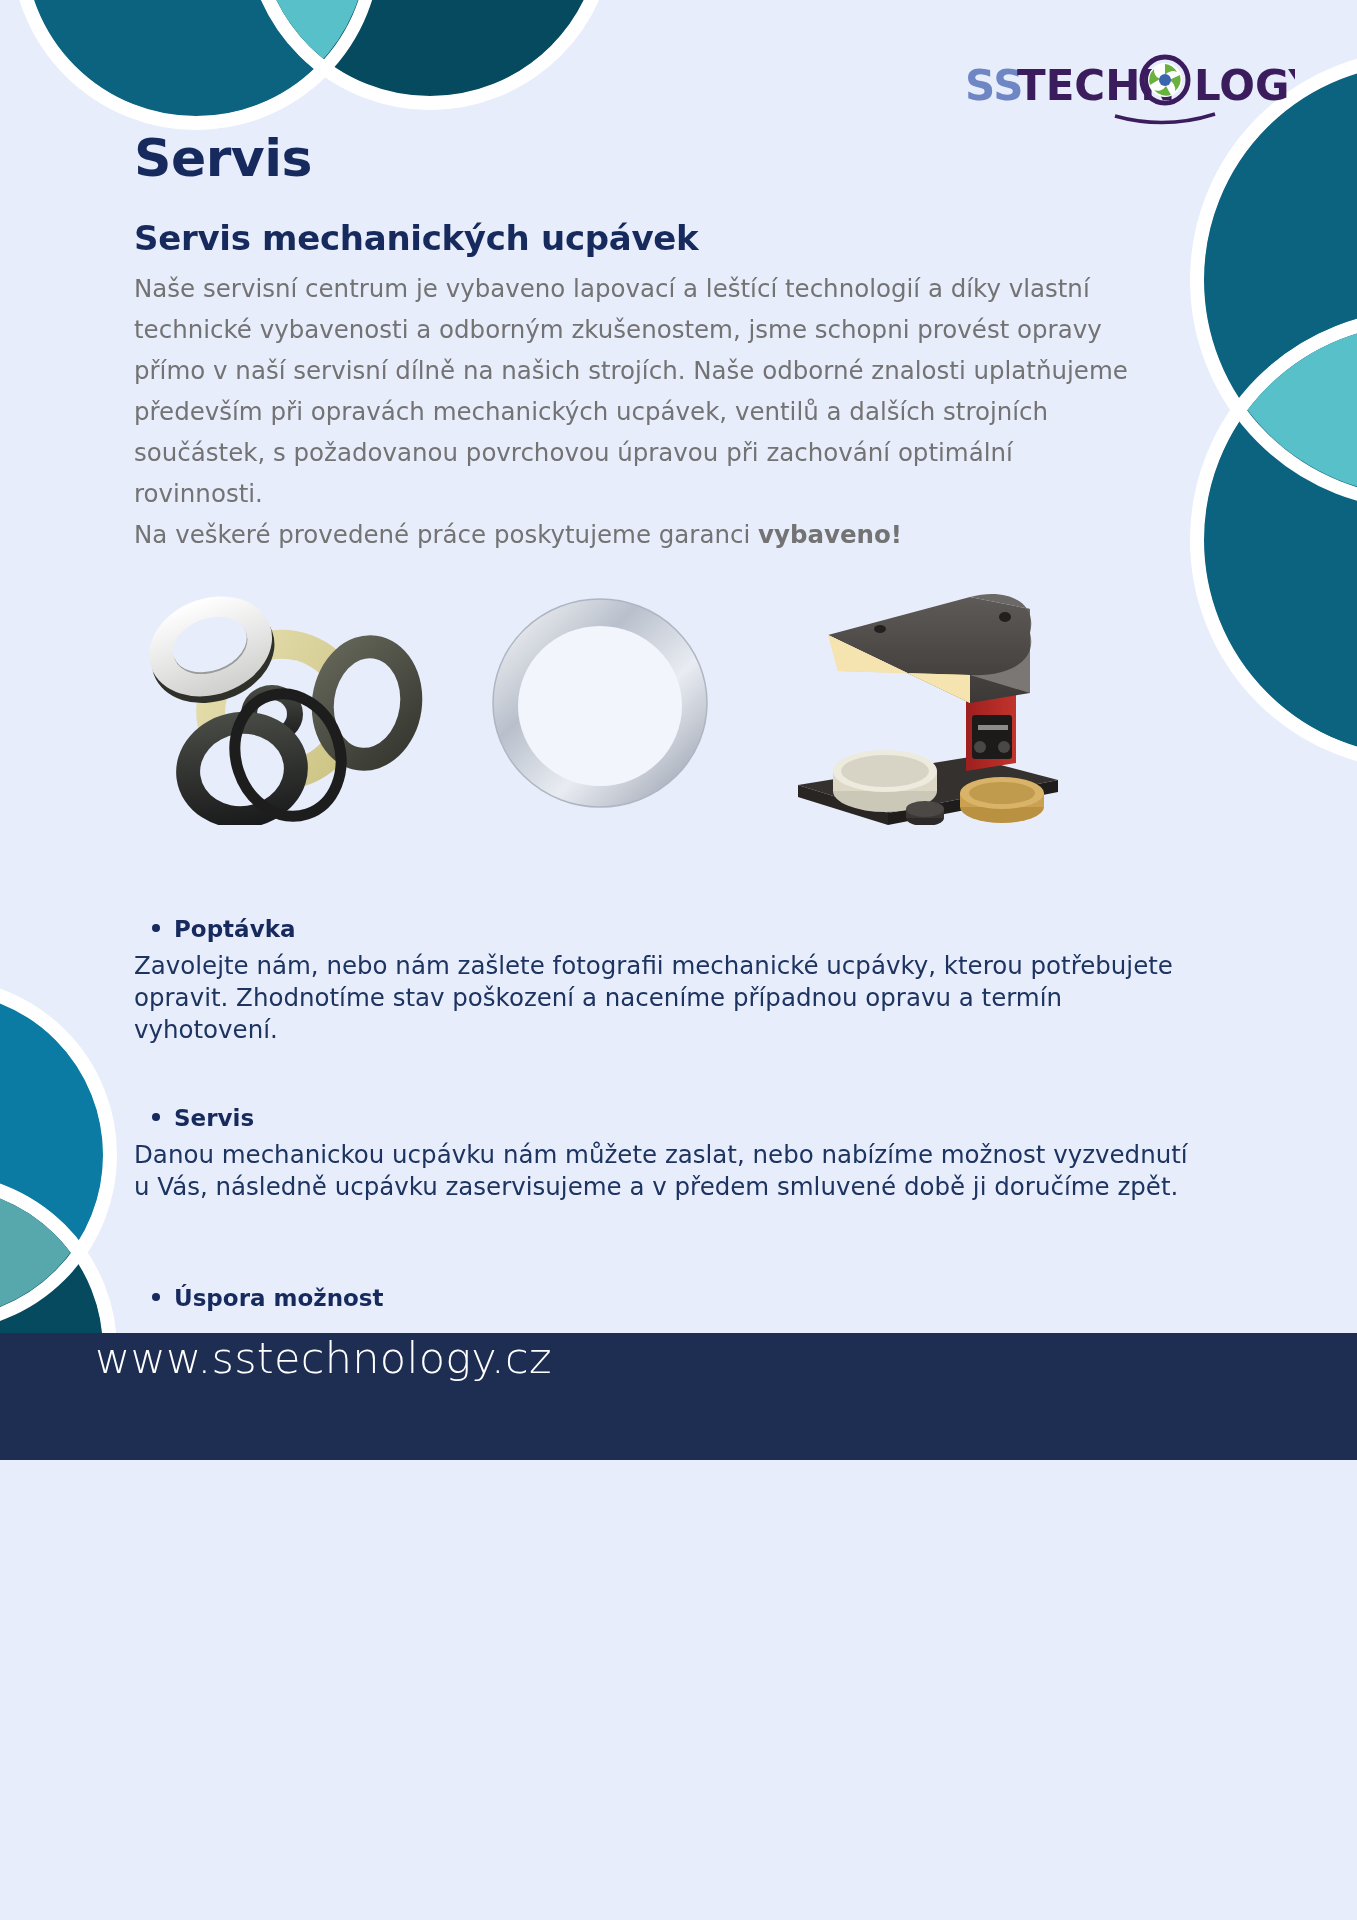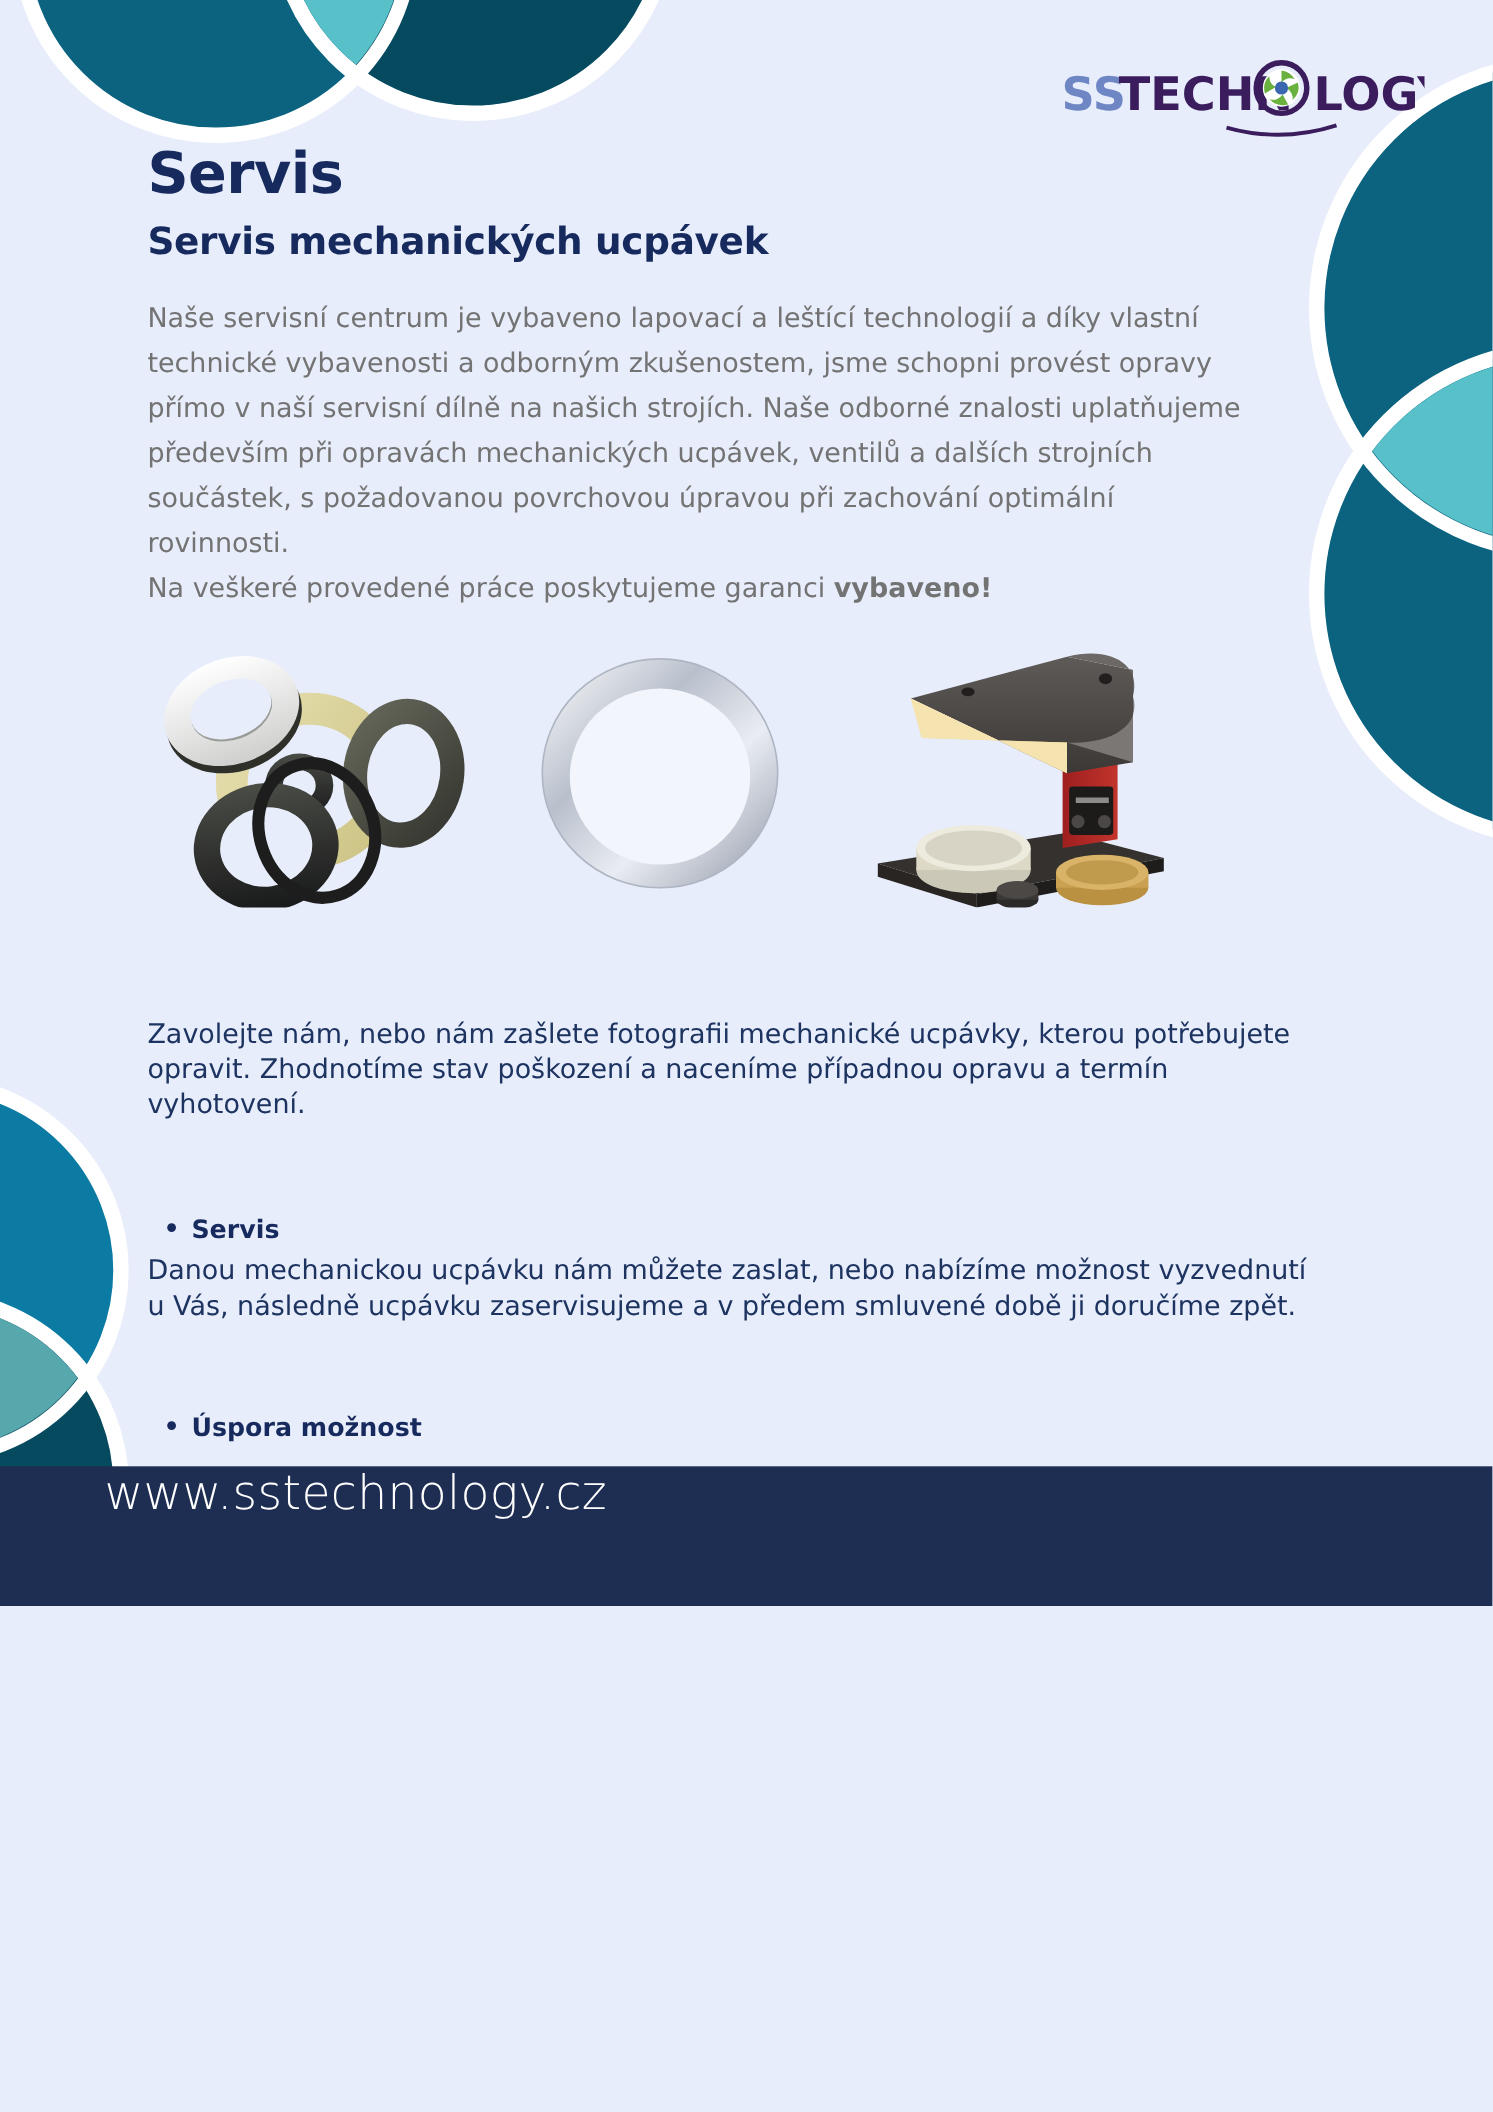--- a/index.html
+++ b/index.html
@@ -22,21 +22,21 @@
     position:absolute; right:62px; top:52px;
     width:330px; height:76px;
   }
 
   .title {
     position:absolute; left:134px; top:128px;
     font-size:52px; font-weight:bold; color:#162a5e;
     letter-spacing:-0.5px;
   }
   .subtitle {
-    position:absolute; left:134px; top:200px;
+    position:absolute; left:134px; top:218px;
     font-size:34px; font-weight:bold; color:#162a5e;
     letter-spacing:-0.3px;
   }
   .intro {
     position:absolute; left:134px; top:268px; width:1010px;
     font-size:24.5px; line-height:41px; color:#737373;
   }
   .intro .b { font-weight:bold; }
 
   
@@ -271,20 +271,24 @@
         <ellipse cx="222" cy="218" rx="33" ry="11" fill="#c09b4e"></ellipse>
 
         <ellipse cx="145" cy="243" rx="19" ry="8" fill="#2c2a28"></ellipse>
         <rect x="126" y="234" width="38" height="9" fill="#3a3735"></rect>
         <ellipse cx="145" cy="234" rx="19" ry="8" fill="#4b4845"></ellipse>
       </svg>
     </div>
   </div>
 
   <div class="block b1">
+    <div class="bullet-head">
+      <span class="dot"></span>
+      <span>Poptávka</span>
+    </div>
     <div class="body">Zavolejte nám, nebo nám zašlete fotografii mechanické ucpávky, kterou potřebujete opravit. Zhodnotíme stav poškození a naceníme případnou opravu a termín vyhotovení.</div>
   </div>
 
   <div class="block b2">
     <div class="bullet-head">
       <span class="dot"></span>
       <span>Servis</span>
     </div>
     <div class="body">Danou mechanickou ucpávku nám můžete zaslat, nebo nabízíme možnost vyzvednutí u Vás, následně ucpávku zaservisujeme a v předem smluvené době ji doručíme zpět.</div>
   </div>

